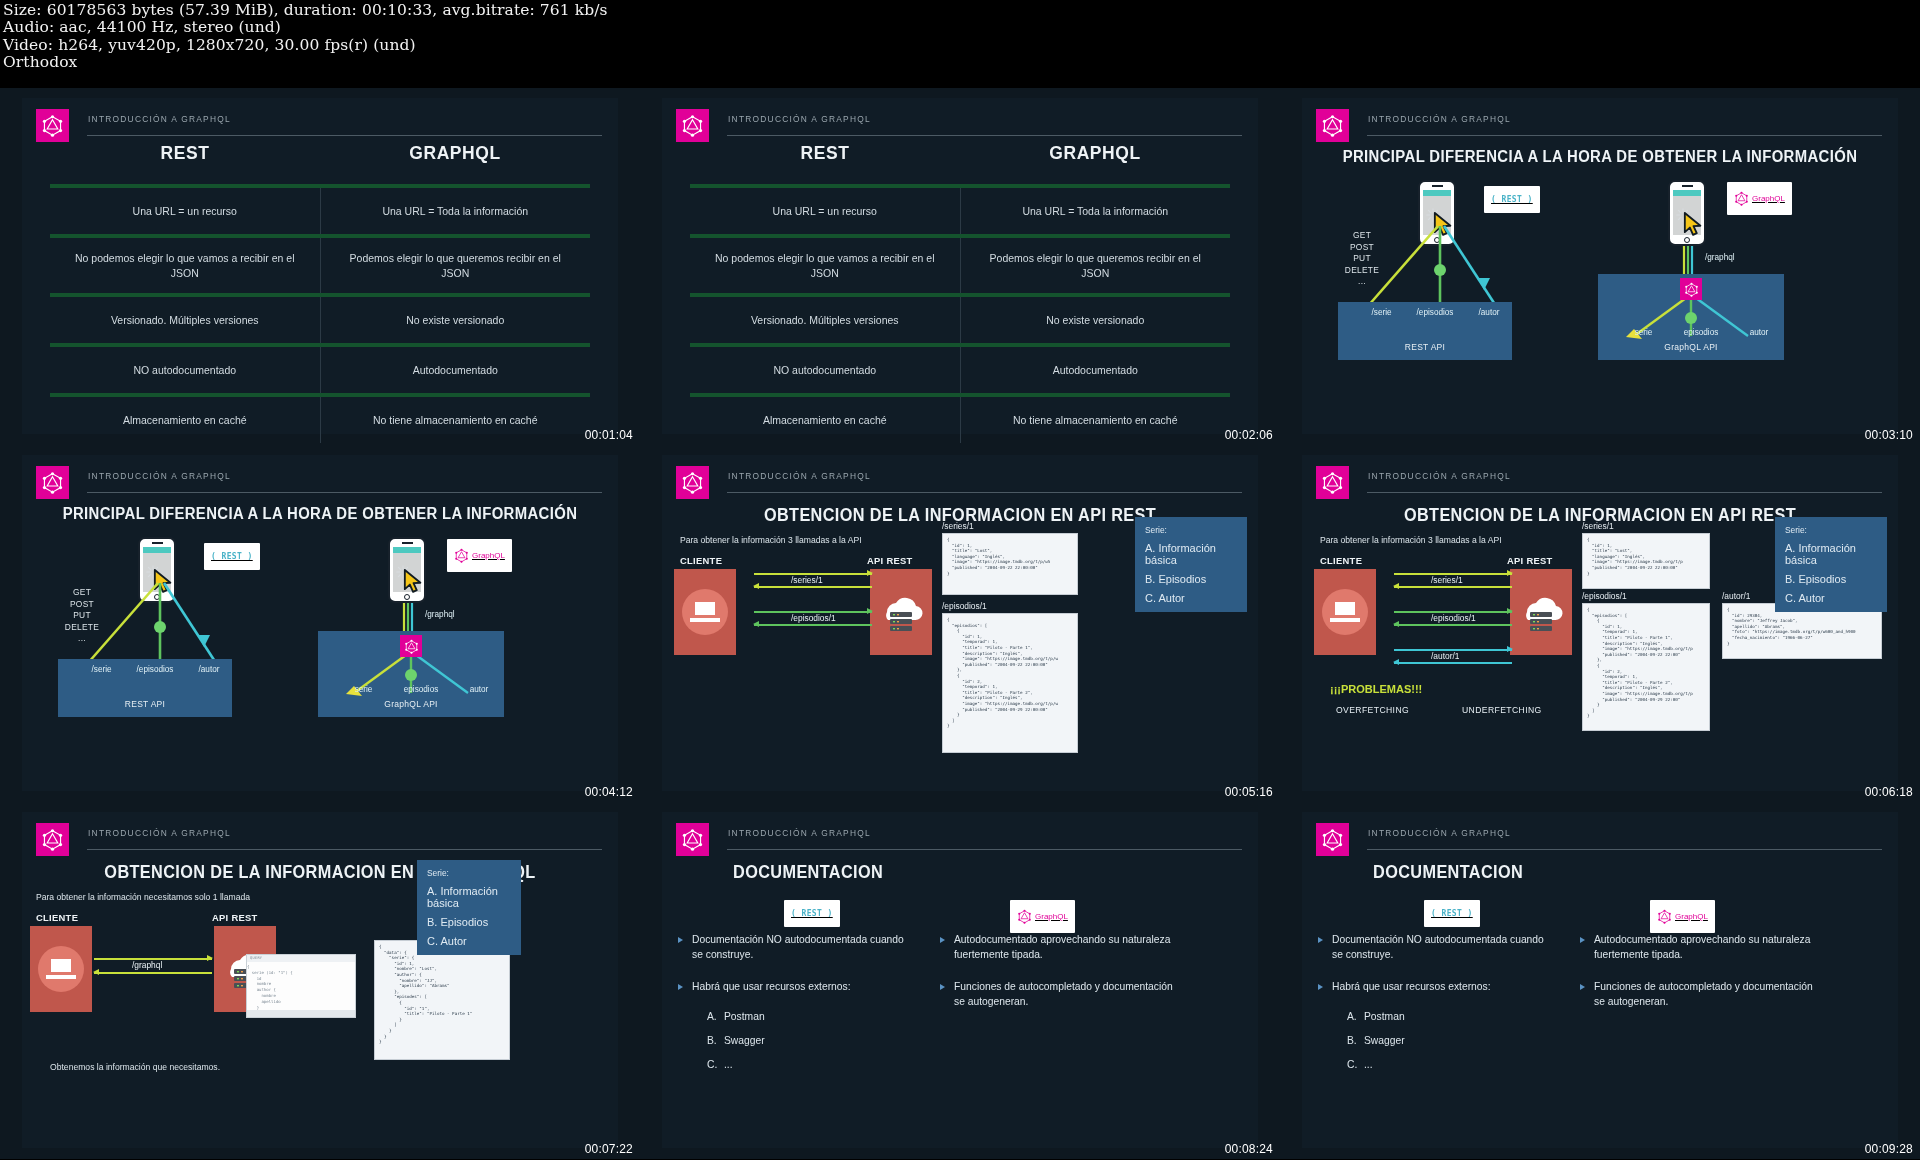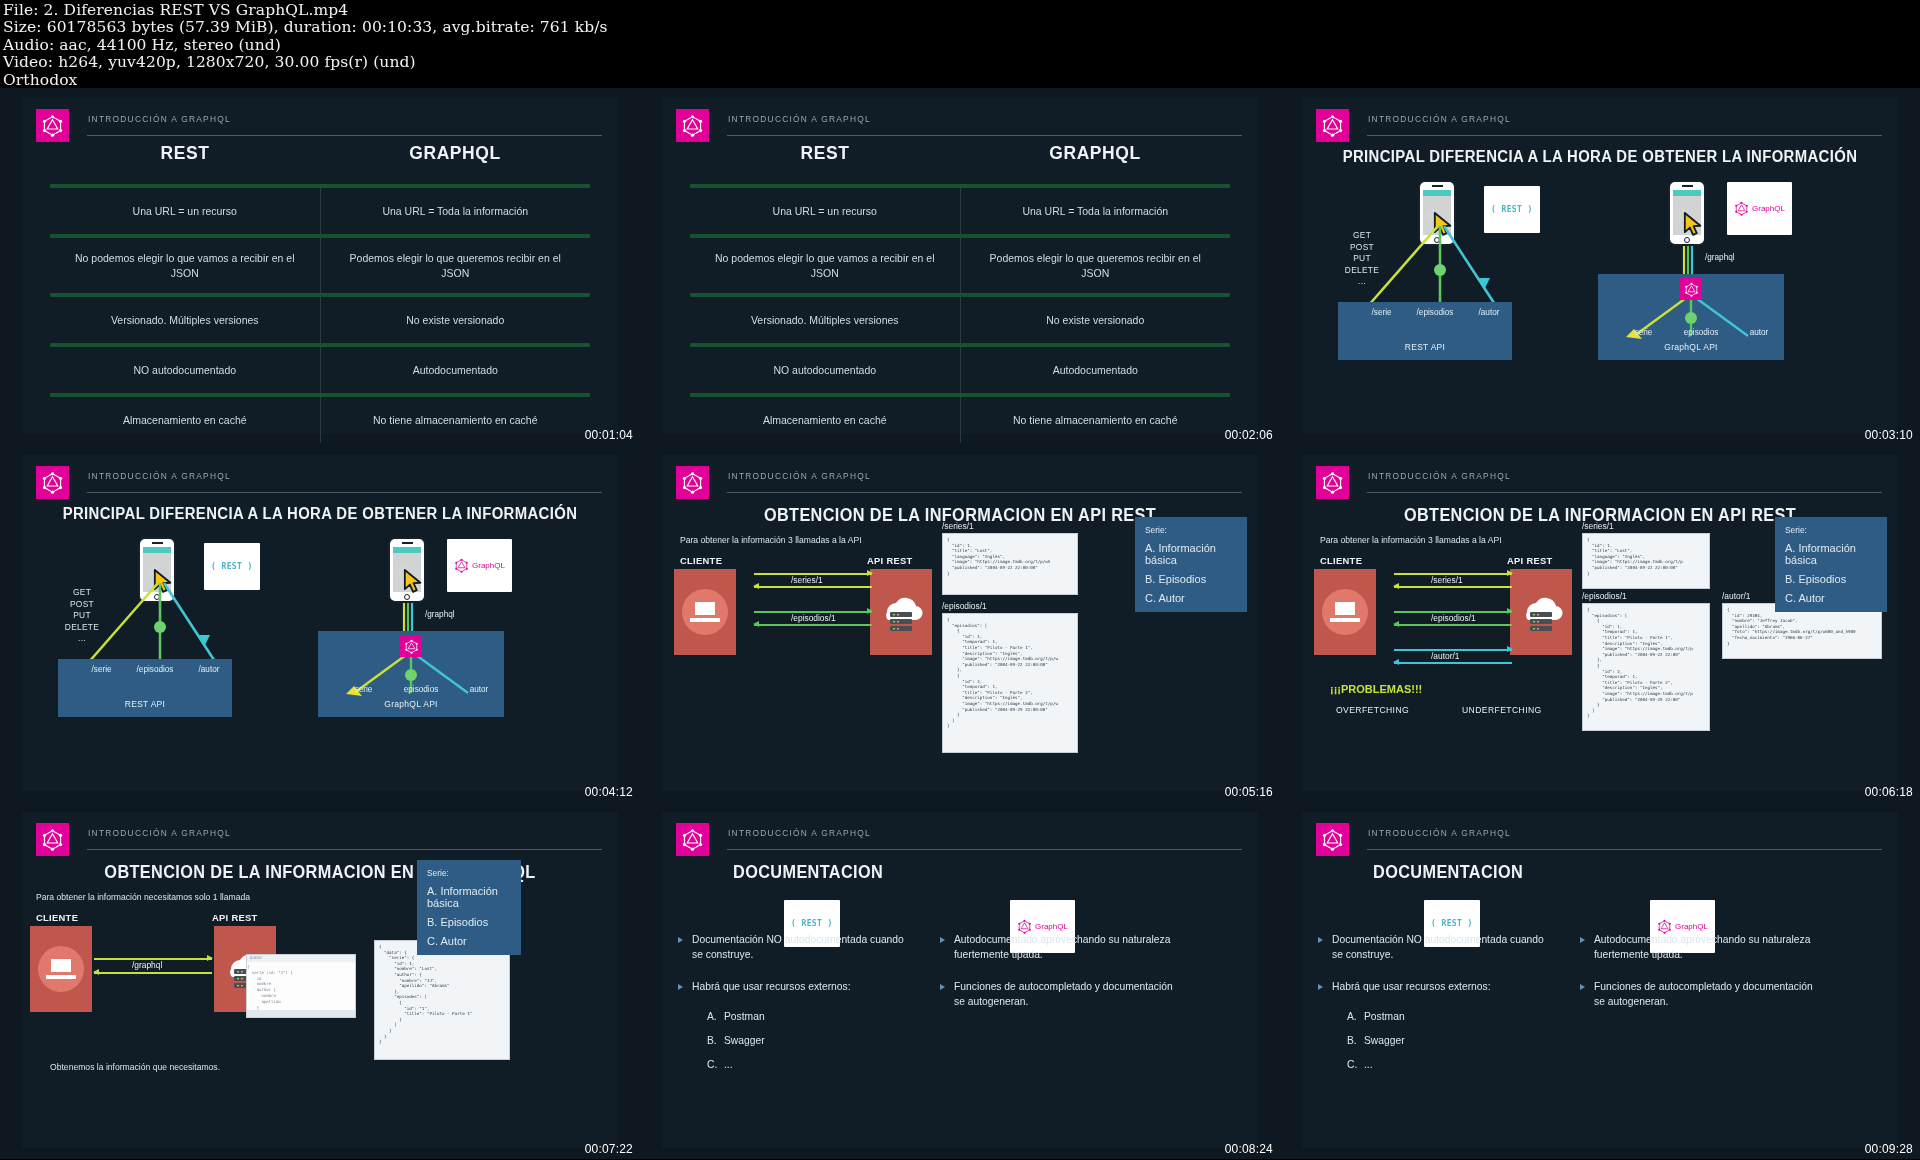--- a/index.html
+++ b/index.html
@@ -99,21 +99,21 @@
   .phone .scr { position: absolute; left: 3px; right: 3px; top: 8px; bottom: 9px; background: #d2d4d4; }
   .phone .bar { position: absolute; left: 3px; right: 3px; top: 8px; height: 6px; background: #4dc9c0; }
   .phone .spk { position: absolute; left: 50%; top: 3px; width: 11px; height: 1.6px; margin-left: -5.5px; background: #17212b; }
   .phone .hm  { position: absolute; left: 50%; bottom: 1.5px; width: 6px; height: 6px; margin-left: -3px; border: 1.4px solid #17212b; border-radius: 50%; }
   .cursor { position: absolute; width: 22px; height: 24px; }
   .spark { position: absolute; width: 14px; height: 14px; }
 
   .tagbox {
     position: absolute; background: #fff; display: flex;
     align-items: center; justify-content: center; gap: 3px;
-    padding: 19px 7px; border-radius: 1px;
+    padding: 9px 7px; border-radius: 1px; text-decoration: underline;
   }
   .tagbox .rest-t { color: #4ab3c8; font-family: "DejaVu Sans Mono", monospace; font-size: 8px; font-weight: 700; letter-spacing: .4px; }
   .tagbox .gql-t  { color: #e10098; font-size: 8px; }
 
   .verbs {
     position: absolute; color: #dbe3e8; font-size: 8.4px;
     line-height: 11.5px; text-align: center; letter-spacing: .3px;
   }
   .apibox {
     position: absolute; background: #2e5c85;
@@ -199,21 +199,20 @@
   .qbox .qbody {
     font-family: "DejaVu Sans Mono", monospace; font-size: 4px;
     line-height: 5.8px; color: #7d8a95; padding: 2px 0 0 0; white-space: pre;
   }
   .qbox .qft { position: absolute; left: 0; right: 0; bottom: 0; height: 7px; background: #e3e8ec; }
 </style>
 </head>
 <body>
 
 <div id="mtn-header">
-  <div>File: 2. Diferencias REST VS GraphQL.mp4</div>
   <div>Size: 60178563 bytes (57.39 MiB), duration: 00:10:33, avg.bitrate: 761 kb/s</div>
   <div>Audio: aac, 44100 Hz, stereo (und)</div>
   <div>Video: h264, yuv420p, 1280x720, 30.00 fps(r) (und)</div>
   <div>Orthodox</div>
 </div>
 
 <div id="sheet">
     <div class="tile">
       <div class="slide">
     <div class="slide-head">

